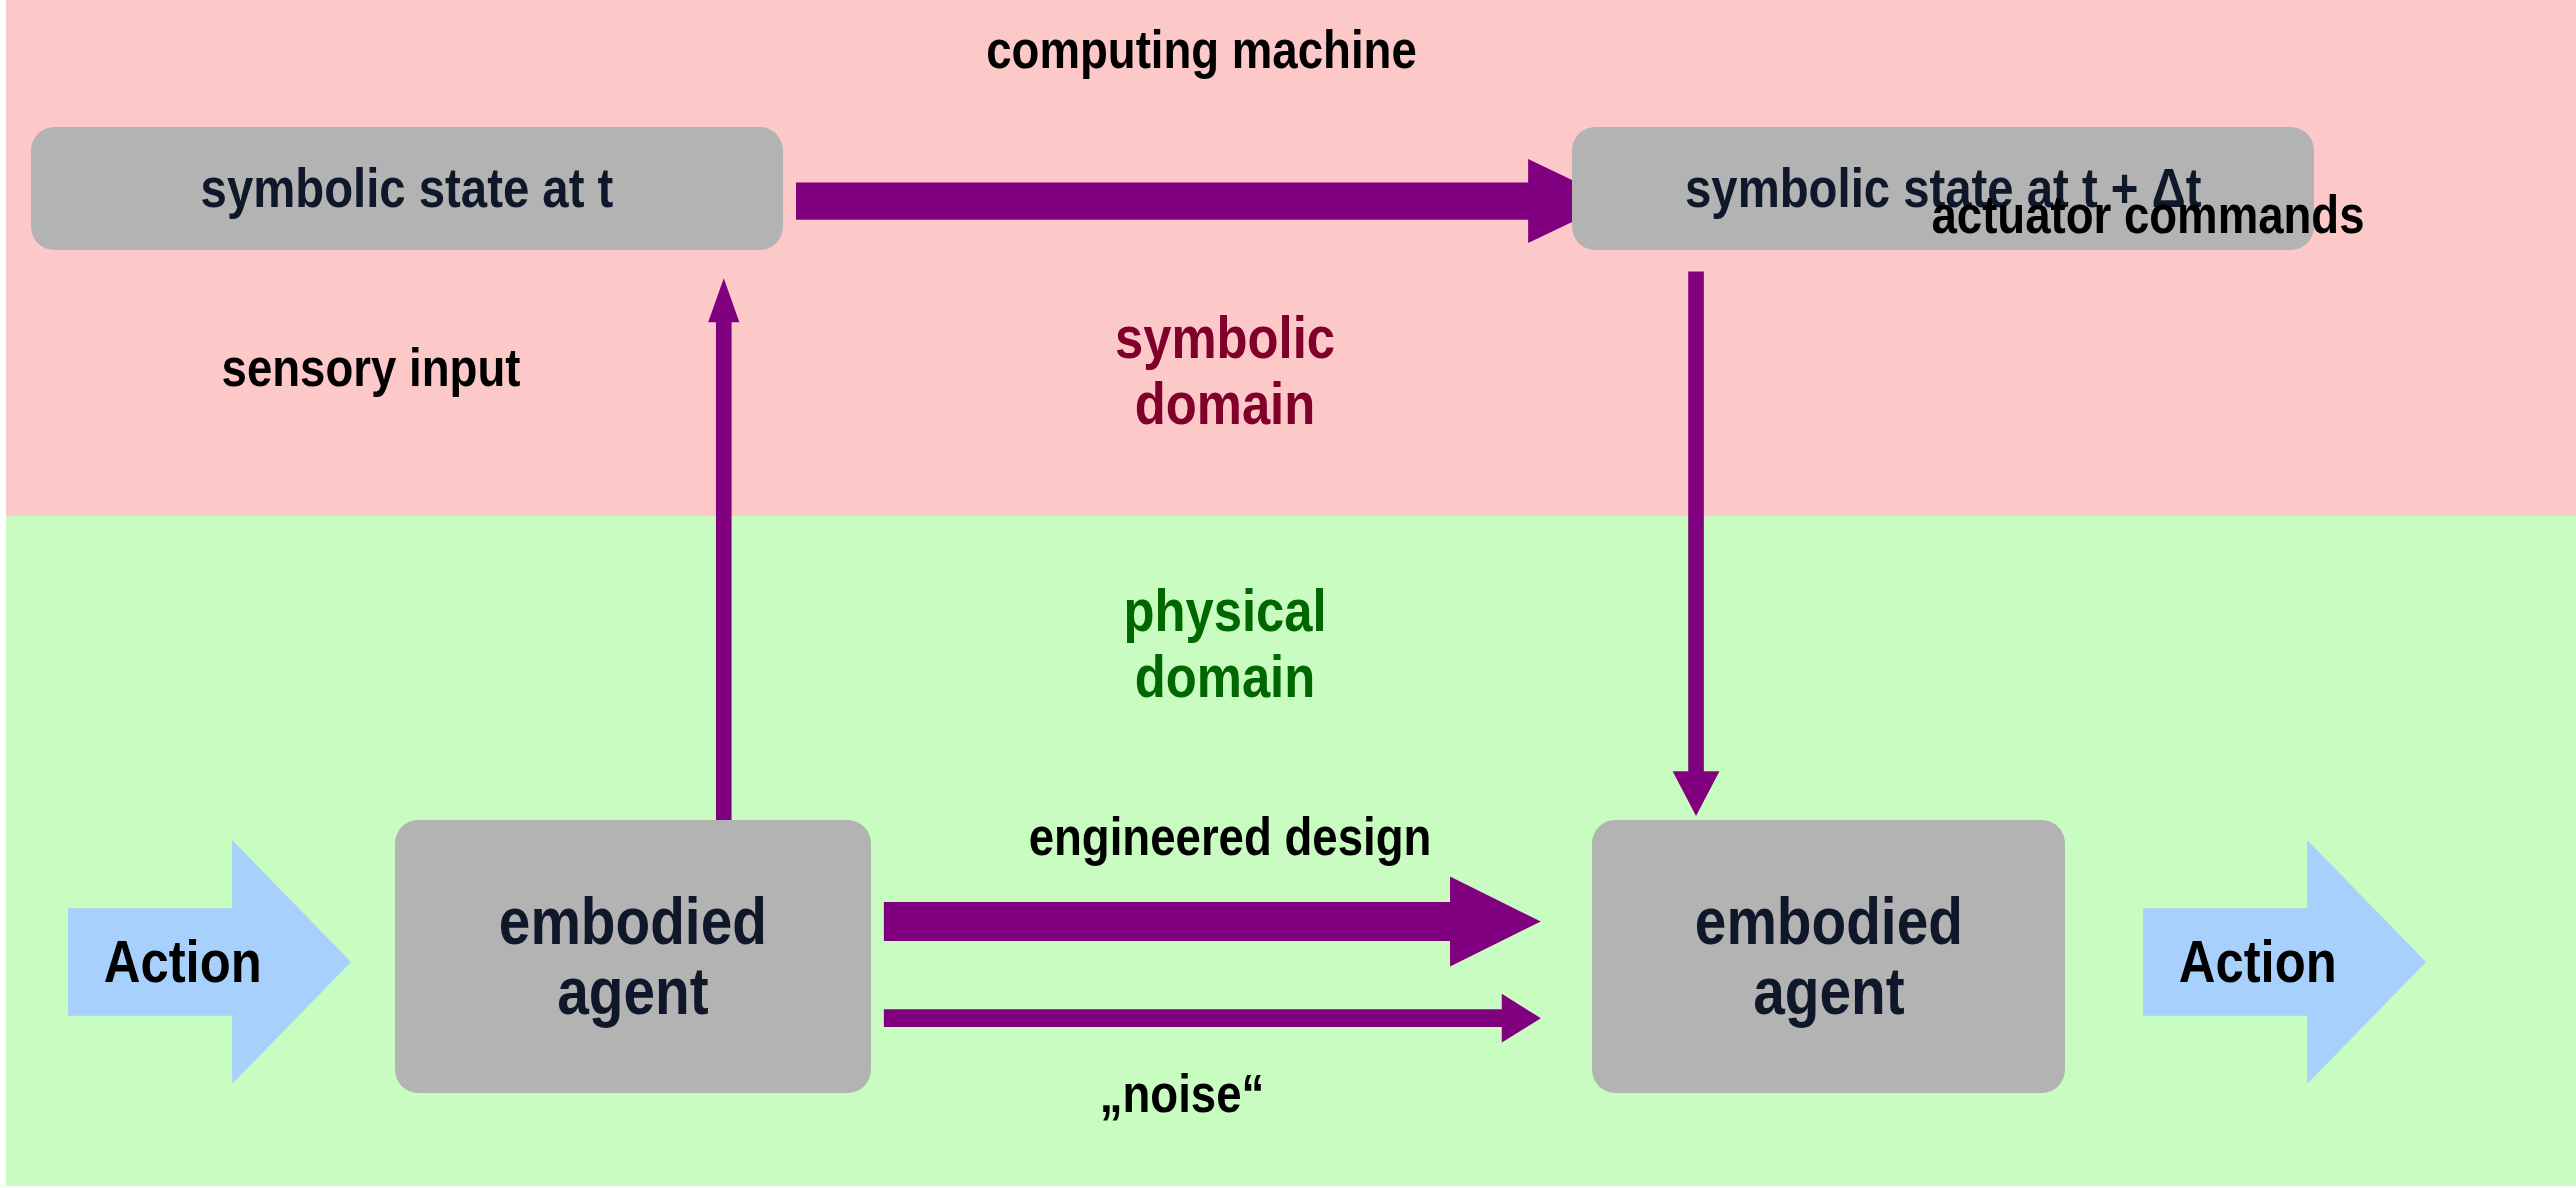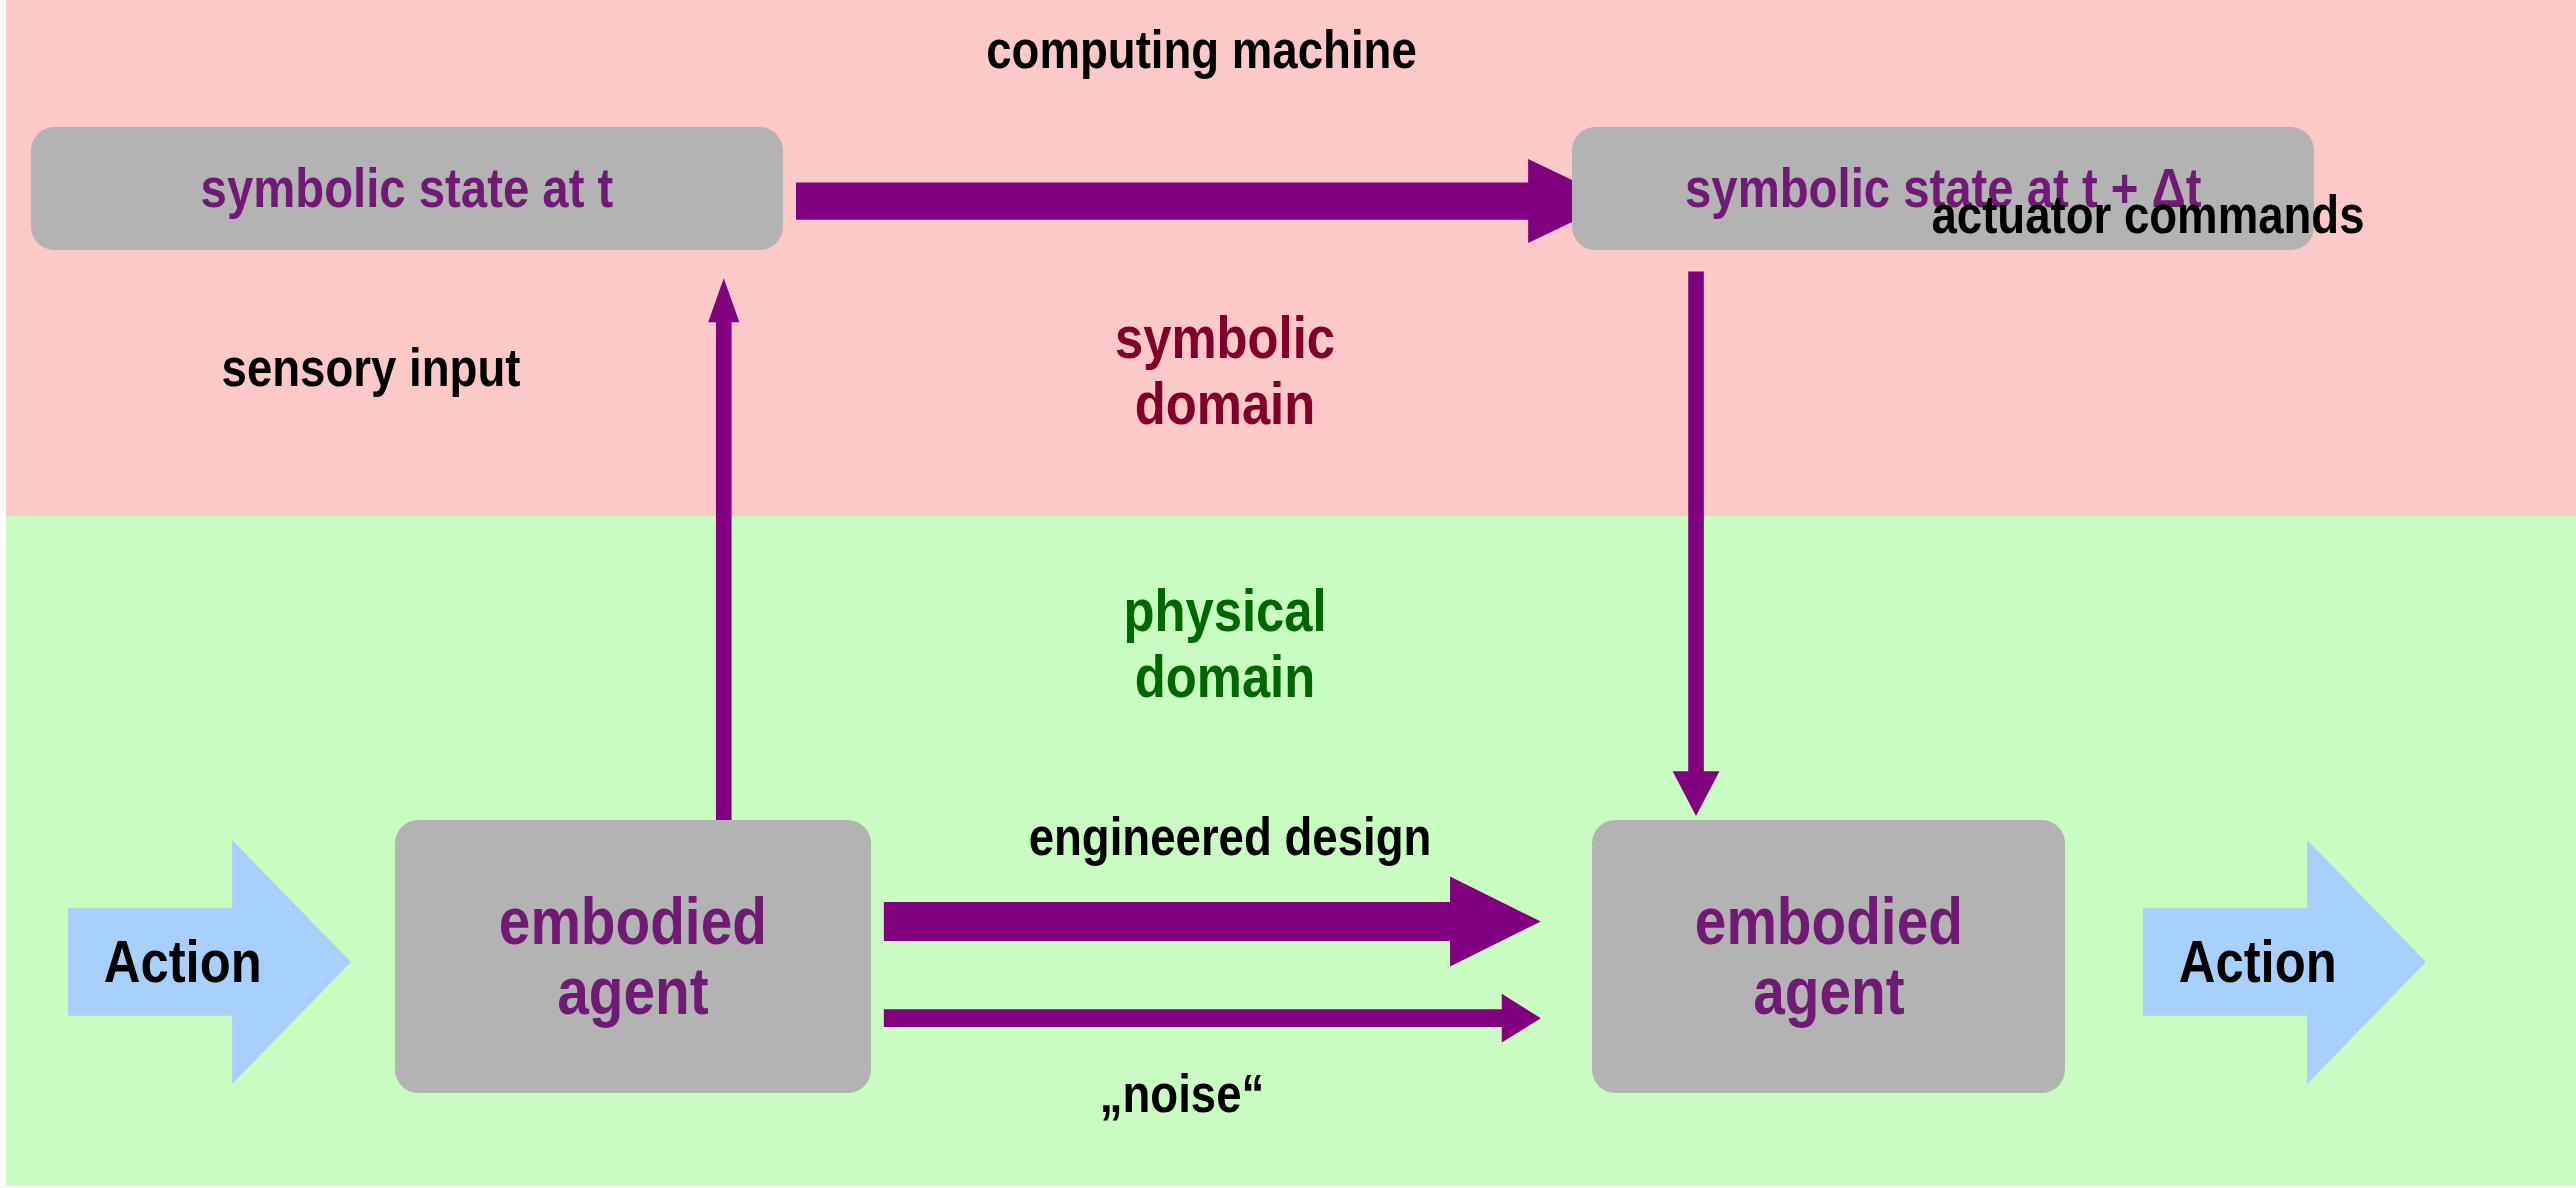--- a/index.html
+++ b/index.html
@@ -35,21 +35,21 @@
 
   
   .node-box {
     position: absolute;
     background: #b3b3b3;
     border-radius: 23.4px;
     display: flex;
     align-items: center;
     justify-content: center;
     text-align: center;
-    color: #701a75;
+    color: #0f172a;
     font-weight: bold;
     box-sizing: border-box;
   }
   .node-box .node-label {
     font-family: "Liberation Sans", "DejaVu Sans", sans-serif;
     font-weight: bold;
     line-height: 1.05;
     transform: scaleX(0.86);
     white-space: pre-line;
   }

